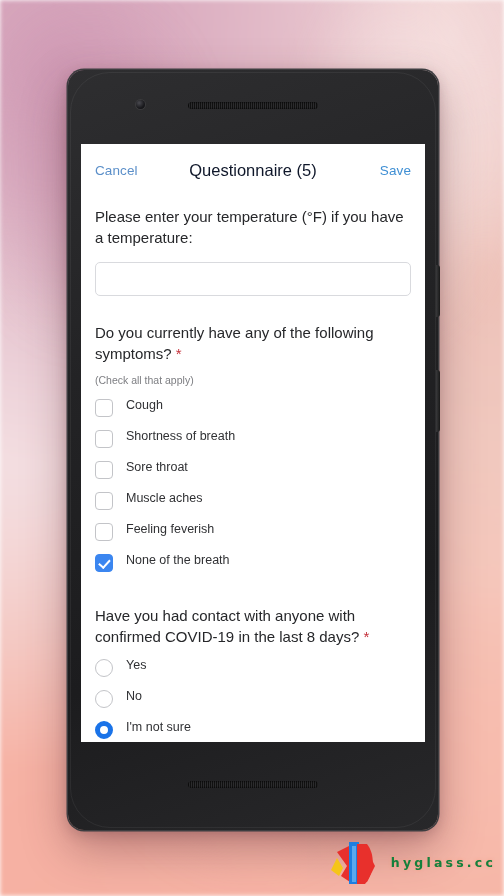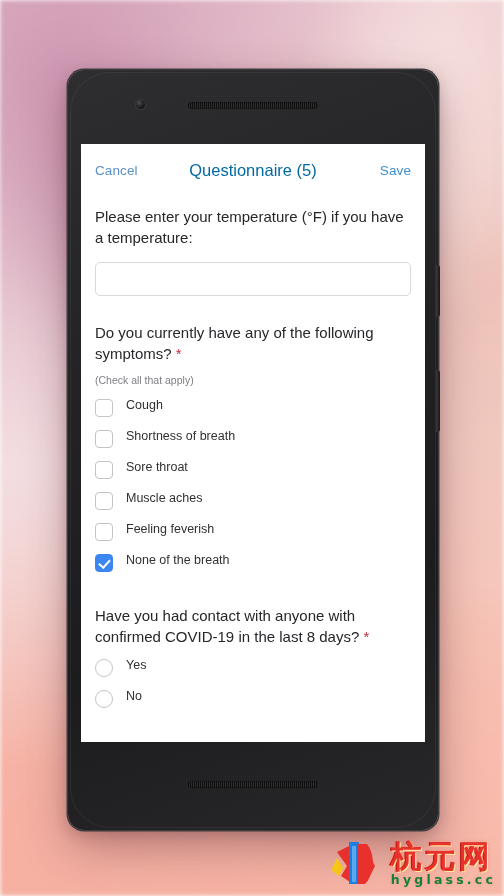--- a/index.html
+++ b/index.html
@@ -130,21 +130,21 @@
     letter-spacing: 0.1px;
     cursor: pointer;
     white-space: nowrap;
   }
   .nav-btn.save { color: #3f8fd4; }
   .nav-title {
     position: absolute;
     left: 0; right: 0;
     text-align: center;
     font-size: 16.5px;
-    color: #0369a1;
+    color: #0f172a;
     pointer-events: none;
   }
 
   
   .form {
     padding: 0 14px;
   }
 
   .q-text {
     font-size: 15px;
@@ -350,34 +350,37 @@
         <div class="opt-row">
           <div class="radio"></div>
           <div class="opt-label">Yes</div>
         </div>
 
         <div class="opt-row">
           <div class="radio"></div>
           <div class="opt-label">No</div>
         </div>
 
+        <div class="opt-row">
+          <div class="radio selected"></div>
+          <div class="opt-label">I'm not sure</div>
+        </div>
 
       </div>
 
     </div>
   </div>
 </div>
 
 <div class="watermark">
   <div class="wm-mark">
     <svg width="58" height="54" viewBox="0 0 58 54">
       <path d="M4 34 L10 22 L16 32 L12 40 Z" fill="#f5c518"></path>
       <path d="M10 16 L26 8 L40 14 L48 30 L40 46 L26 48 L14 40 L20 30 Z" fill="#e8302c"></path>
       <path d="M22 6 L32 6 L32 48 L22 48 Z" fill="#1f7fe0"></path>
       <path d="M30 8 L40 8 C48 18 48 36 38 48 L30 48 Z" fill="#e8302c"></path>
       <path d="M25 10 L29 10 L29 46 L25 46 Z" fill="#5aa9ef"></path>
     </svg>
   </div>
   <div class="wm-text-block">
-    <div class="wm-cn">杭元网</div>
     <div class="wm-en">hyglass.cc</div>
   </div>
 </div>
 
 </body></html>

